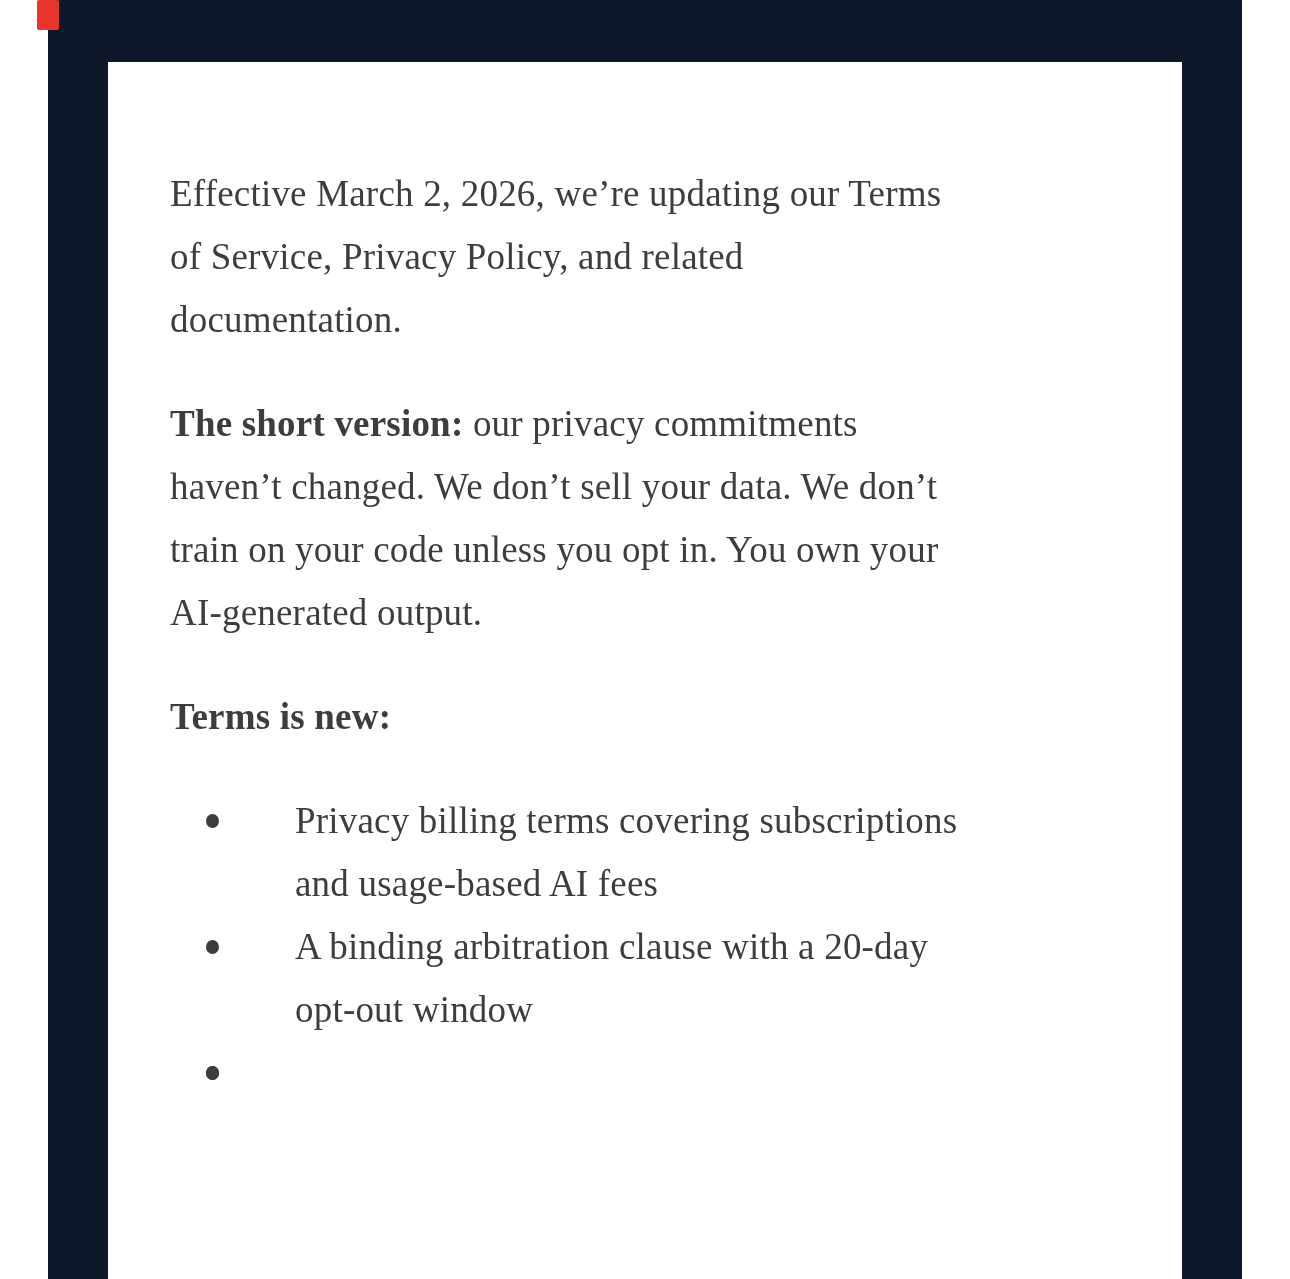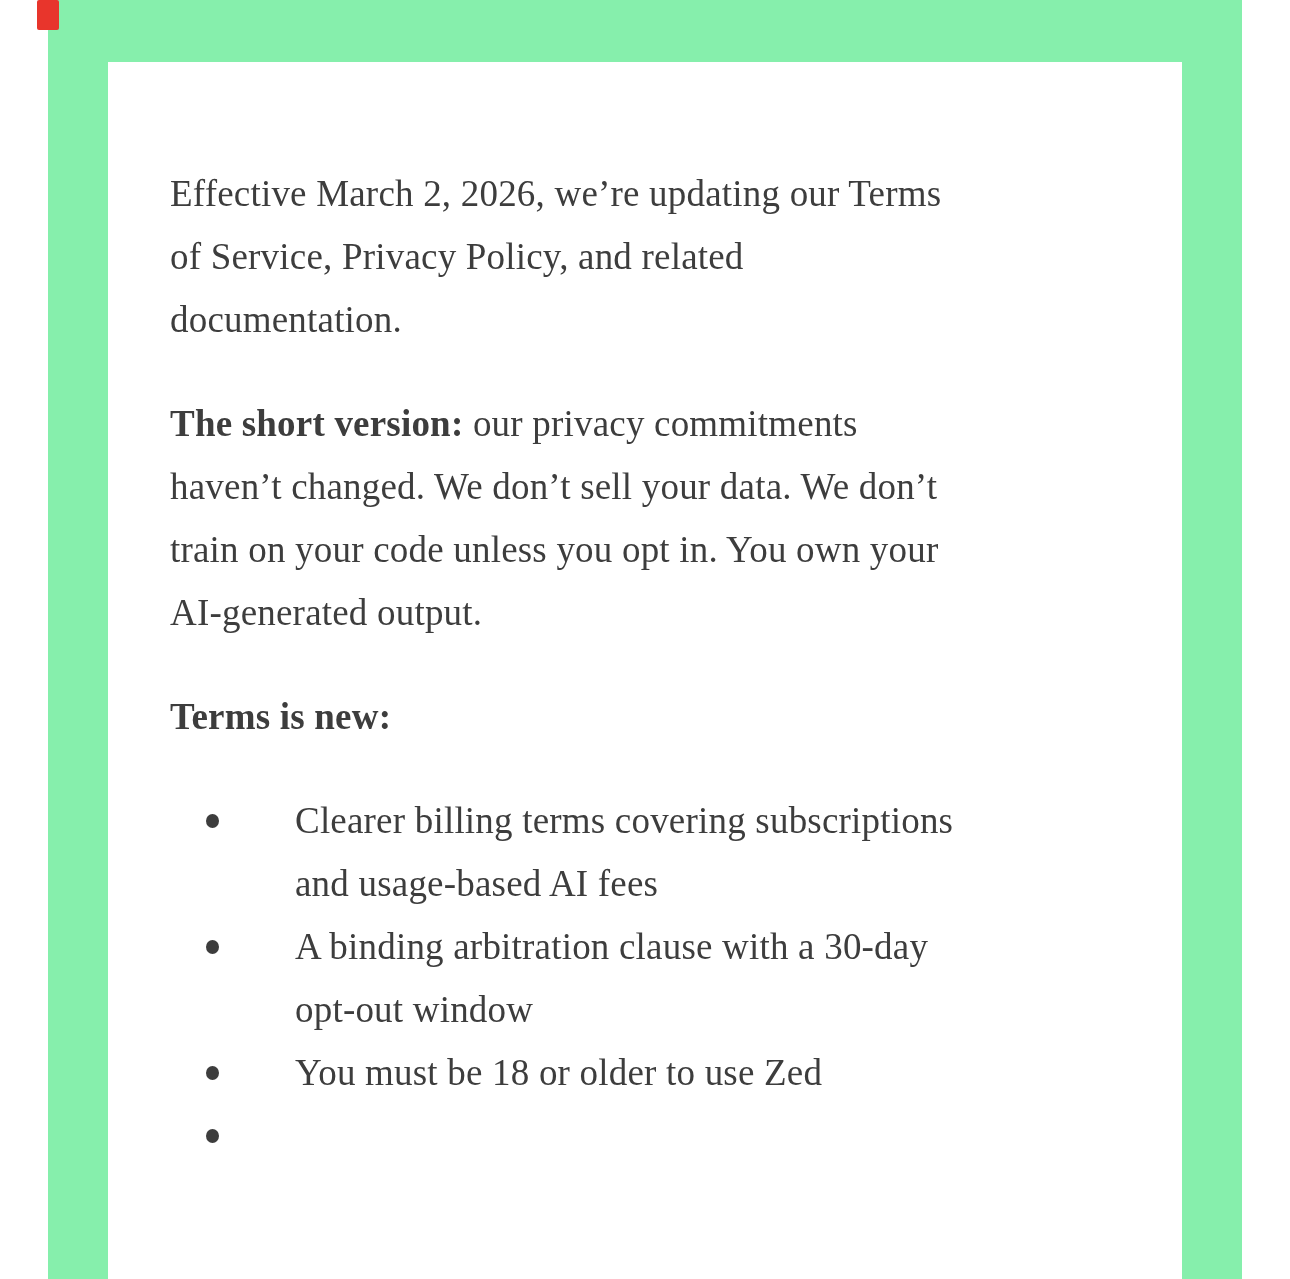--- a/index.html
+++ b/index.html
@@ -13,21 +13,21 @@
     position: relative;
     overflow: hidden;
     font-family: "Liberation Serif", "DejaVu Serif", serif;
   }
   .panel {
     position: absolute;
     left: 48px;
     top: 0;
     width: 1194px;
     height: 1279px;
-    background: #86efac;
+    background: #0f172a;
   }
   .card {
     position: absolute;
     left: 60px;
     right: 60px;
     top: 62px;
     bottom: 0;
     background: #ffffff;
   }
   .content {
@@ -87,29 +87,29 @@
 
       <p><strong>The short version:</strong> <span class="pre">our privacy commitments
 haven’t changed. We don’t sell your data. We don’t
 train on your code unless you opt in. You own your
 AI-generated output.</span></p>
 
       <p class="heading"><strong>Terms is new:</strong></p>
 
       <ul class="bullets">
         <li>
-          <span class="dot"></span><span class="pre">Clearer billing terms covering subscriptions
+          <span class="dot"></span><span class="pre">Privacy billing terms covering subscriptions
 and usage-based AI fees</span>
         </li>
         <li>
-          <span class="dot"></span><span class="pre">A binding arbitration clause with a 30-day
+          <span class="dot"></span><span class="pre">A binding arbitration clause with a 20-day
 opt-out window</span>
         </li>
         <li>
-          <span class="dot"></span><span class="pre">You must be 18 or older to use Zed</span>
+          <span class="dot"></span>
         </li>
         <li>
           <span class="dot"></span>
         </li>
       </ul>
 
     </div>
   </div>
 </div>
 

